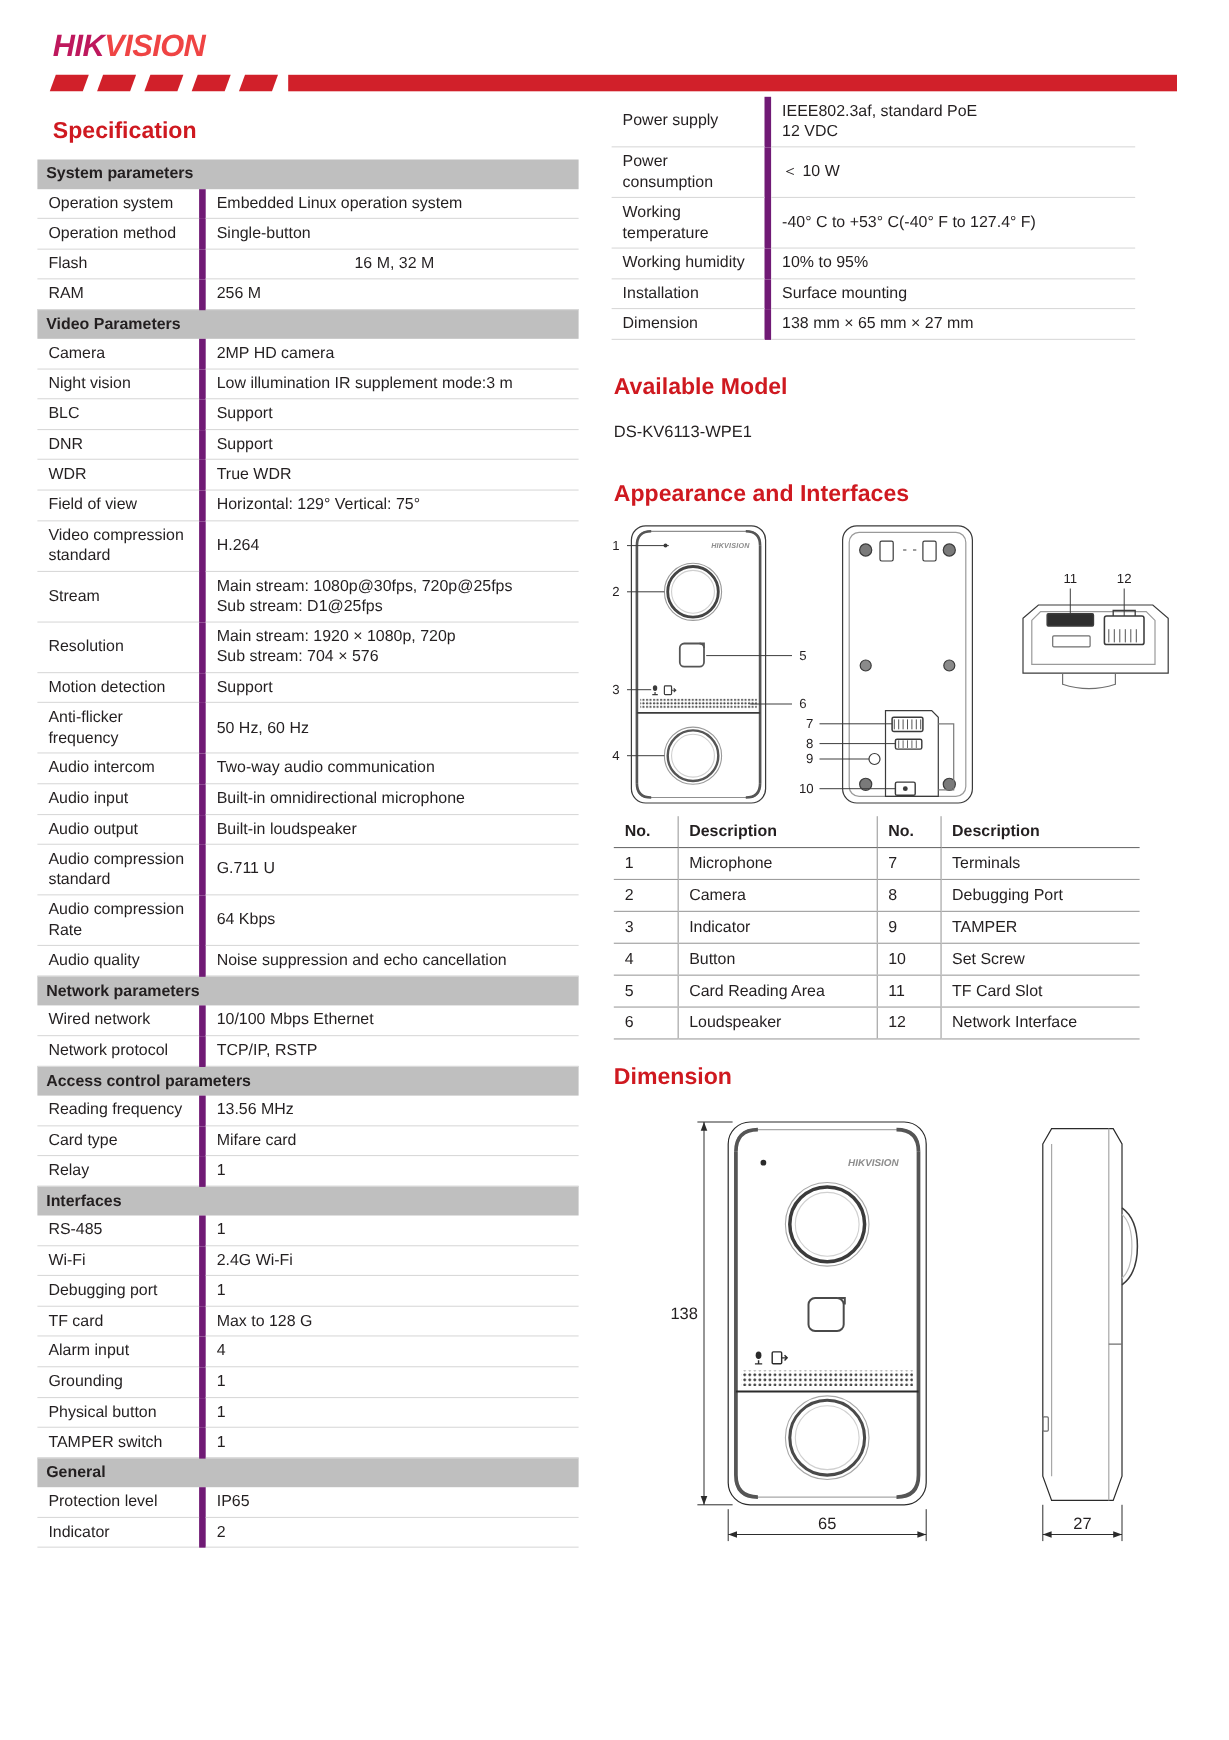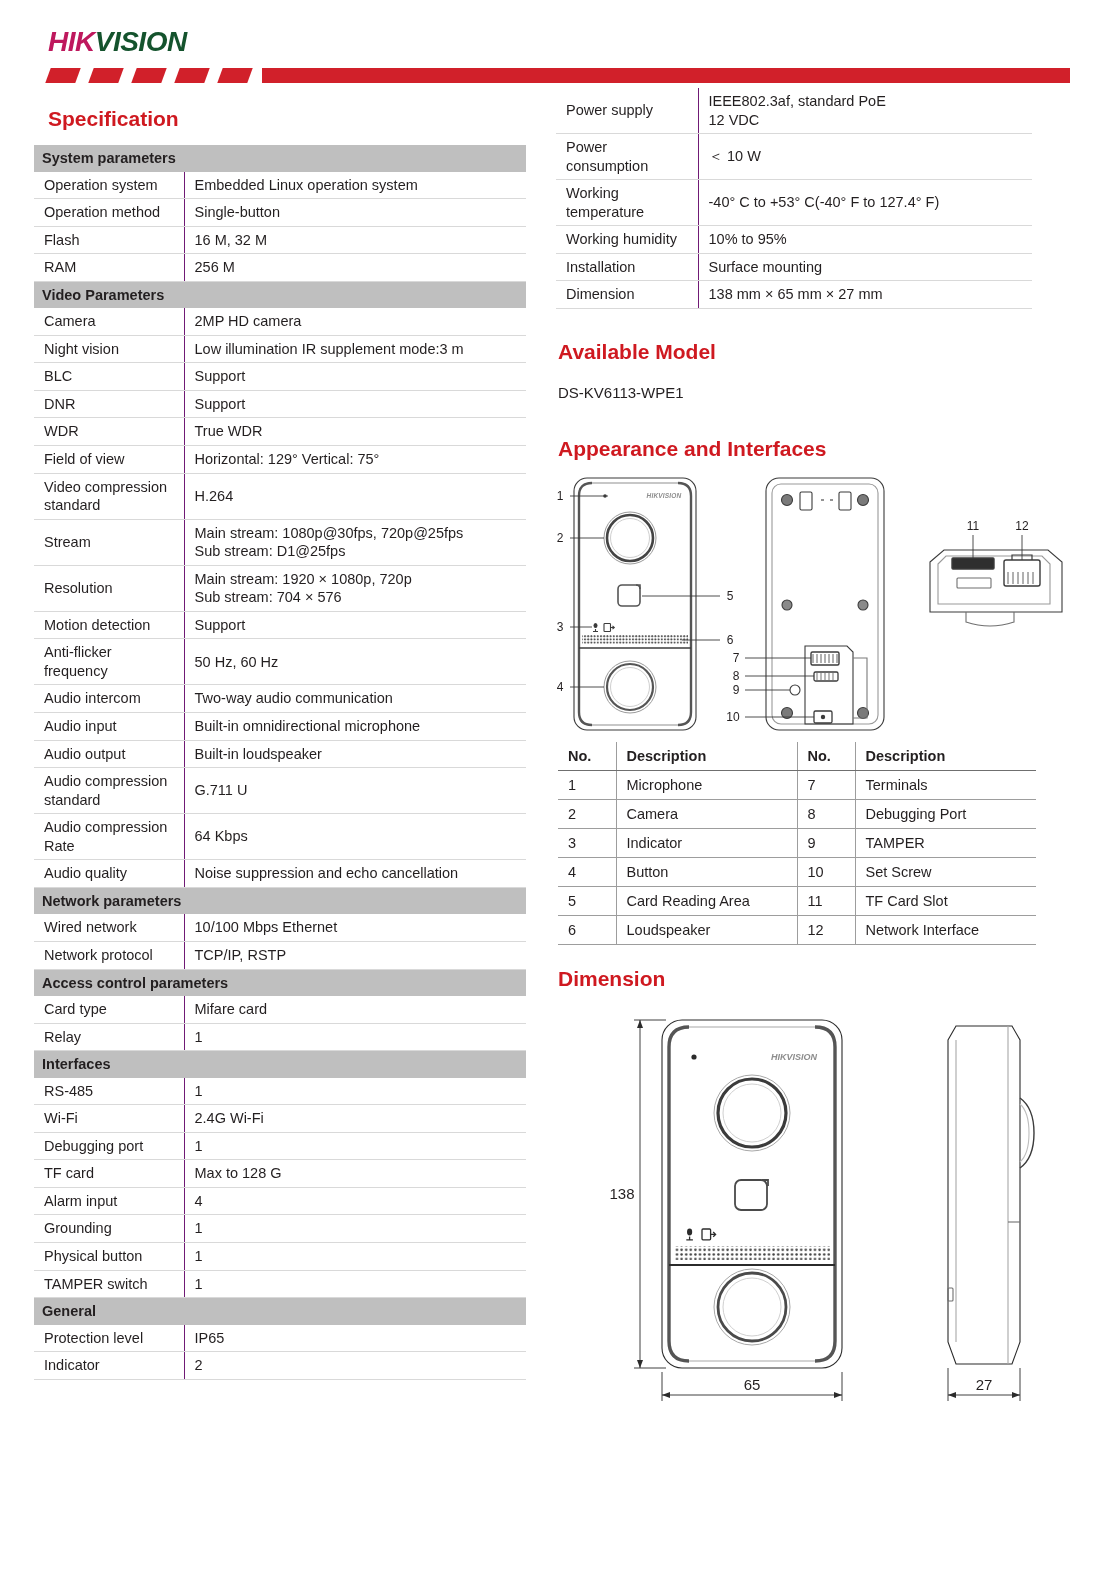--- a/index.html
+++ b/index.html
@@ -11,37 +11,37 @@
     color:#231f20;
     position:relative;
     overflow:hidden;
   }
 
   
   .header { position:absolute; left:0; top:0; width:1117px; height:92px; }
   .logo { position:absolute; left:48px; top:26px; font-size:28px; font-weight:bold;
           font-style:italic; letter-spacing:-0.5px; }
   .logo .hik { color:#be185d; }
-  .logo .vision { color:#14532d; }
+  .logo .vision { color:#ef4444; }
 
   .stripes { position:absolute; left:48px; top:68px; height:15px; width:1022px; }
   .stripe { position:absolute; top:0; height:15px; width:30px; background:#d1202a;
             transform:skewX(-20deg); }
   .barmain { position:absolute; top:0; height:15px; background:#d1202a; }
 
   
   .sec-title { color:#cf1920; font-size:21px; font-weight:bold; position:absolute; }
 
   
   .spec-table { position:absolute; border-collapse:collapse; table-layout:fixed; }
   .spec-table td { vertical-align:middle; font-size:14.5px; line-height:1.28;
                    padding:4px 6px; border-bottom:1px solid #d9d9d9; }
   .spec-table tr.band td { background:#bfbfbf; font-weight:bold; padding:4px 8px;
                            border-bottom:none; font-size:14.5px; }
-  .spec-table td.k { padding-left:10px; border-right:1px solid #701a75; }
+  .spec-table td.k { padding-left:10px; border-right:6px solid #701a75; }
   .spec-table td.v { padding-left:10px; }
   .spec-table tr.band td.k { border-right:none; }
 
   
   #left-spec { left:34px; top:145px; width:492px; }
   #left-spec col.c1 { width:150px; }
   #left-spec col.c2 { width:342px; }
 
   
   #right-spec { left:556px; top:88px; width:476px; }
@@ -101,21 +101,21 @@
       <tr>
         <td class="k">Operation system</td>
         <td class="v" style="white-space: pre-line;">Embedded Linux operation system</td>
       </tr>
       <tr>
         <td class="k">Operation method</td>
         <td class="v" style="white-space: pre-line;">Single-button</td>
       </tr>
       <tr>
         <td class="k">Flash</td>
-        <td class="v" style="white-space: pre-line;">16 M, 32 M</td>
+        <td class="v" style="white-space: pre-line; text-align: center;">16 M, 32 M</td>
       </tr>
       <tr>
         <td class="k">RAM</td>
         <td class="v" style="white-space: pre-line;">256 M</td>
       </tr>
       <tr class="band">
         <td class="k" colspan="2">Video Parameters</td>
       </tr>
       <tr>
         <td class="k">Camera</td>
@@ -193,20 +193,24 @@
       <tr>
         <td class="k">Wired network</td>
         <td class="v" style="white-space: pre-line;">10/100 Mbps Ethernet</td>
       </tr>
       <tr>
         <td class="k">Network protocol</td>
         <td class="v" style="white-space: pre-line;">TCP/IP, RSTP</td>
       </tr>
       <tr class="band">
         <td class="k" colspan="2">Access control parameters</td>
+      </tr>
+      <tr>
+        <td class="k">Reading frequency</td>
+        <td class="v" style="white-space: pre-line;">13.56 MHz</td>
       </tr>
       <tr>
         <td class="k">Card type</td>
         <td class="v" style="white-space: pre-line;">Mifare card</td>
       </tr>
       <tr>
         <td class="k">Relay</td>
         <td class="v" style="white-space: pre-line;">1</td>
       </tr>
       <tr class="band">

